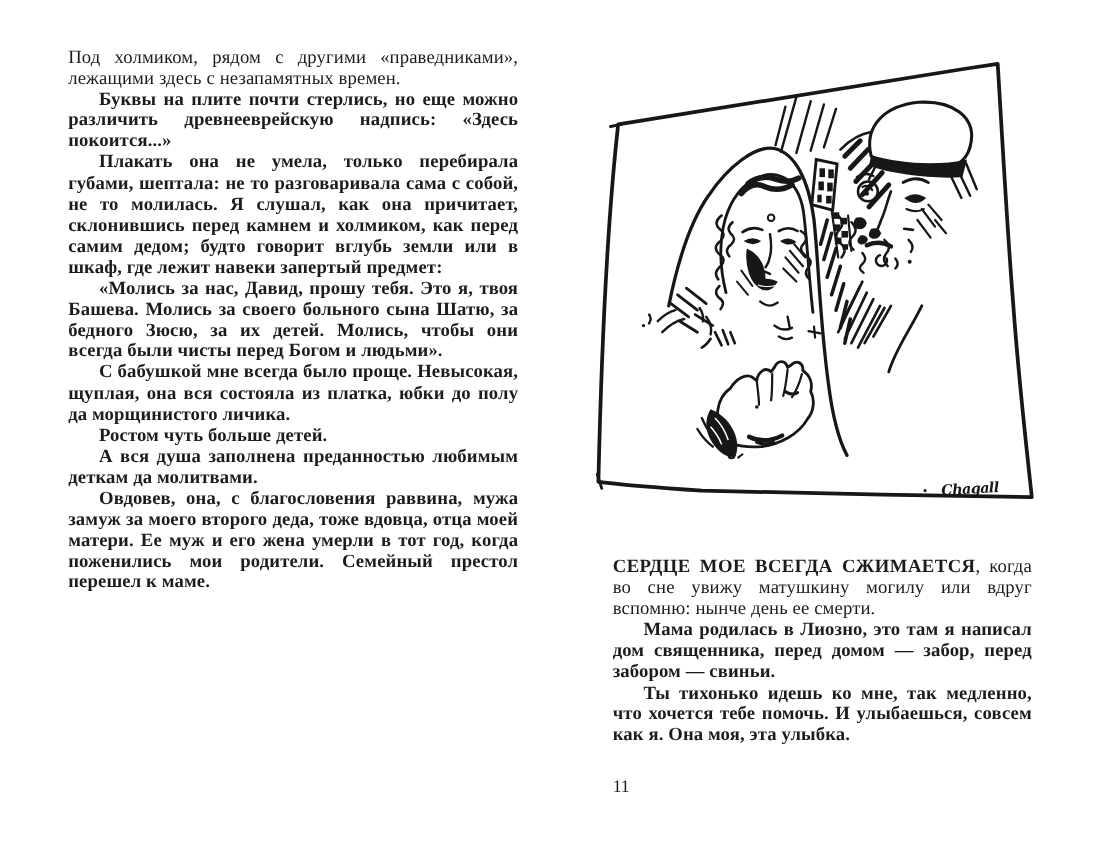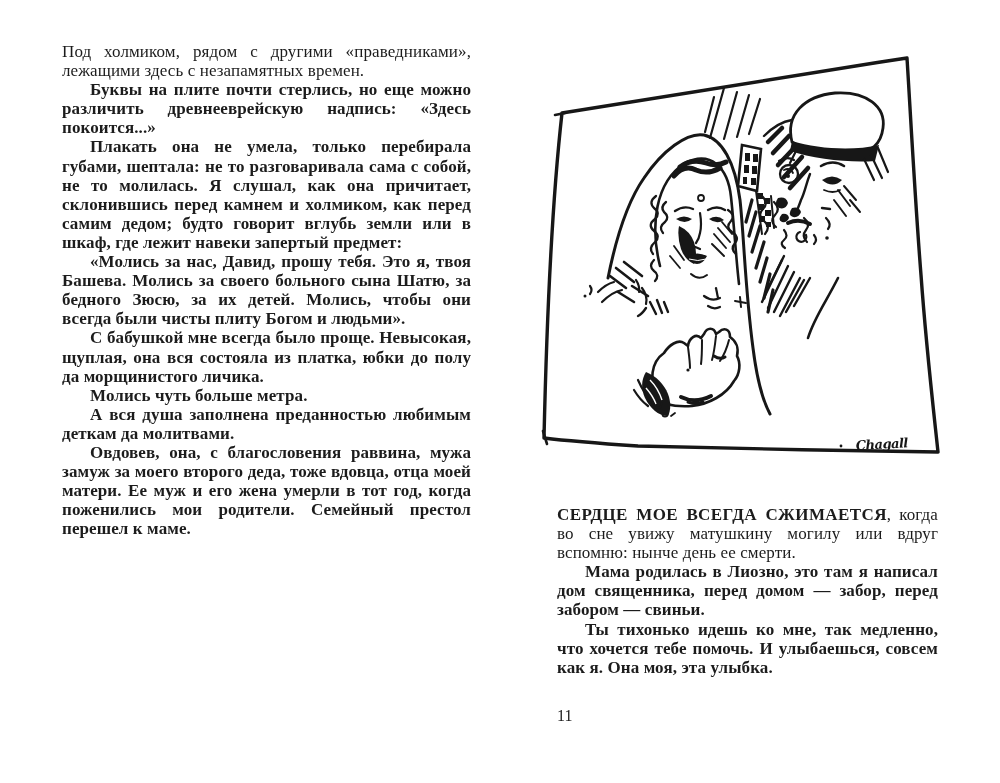--- a/index.html
+++ b/index.html
@@ -35,23 +35,23 @@
 </style>
 </head>
 <body>
 
 <div class="stage">
 
   <div class="text-block" id="left-text">
       <p class="para">Под холмиком, рядом с другими «праведниками», лежащими здесь с незапамятных времен.</p>
       <p class="para indent">Буквы на плите почти стерлись, но еще можно различить древнееврейскую надпись: «Здесь покоится...»</p>
       <p class="para indent">Плакать она не умела, только перебирала губами, шептала: не то разговаривала сама с собой, не то молилась. Я слушал, как она причитает, склонившись перед камнем и холмиком, как перед самим дедом; будто говорит вглубь земли или в шкаф, где лежит навеки запертый предмет:</p>
-      <p class="para indent">«Молись за нас, Давид, прошу тебя. Это я, твоя Башева. Молись за своего больного сына Шатю, за бедного Зюсю, за их детей. Молись, чтобы они всегда были чисты плиту Богом и людьми».</p>
+      <p class="para indent">«Молись за нас, Давид, прошу тебя. Это я, твоя Башева. Молись за своего больного сына Шатю, за бедного Зюсю, за их детей. Молись, чтобы они всегда были чисты перед Богом и людьми».</p>
       <p class="para indent">С бабушкой мне всегда было проще. Невысокая, щуплая, она вся состояла из платка, юбки до полу да морщинистого личика.</p>
-      <p class="para indent">Молись чуть больше метра.</p>
+      <p class="para indent">Ростом чуть больше детей.</p>
       <p class="para indent">А вся душа заполнена преданностью любимым деткам да молитвами.</p>
       <p class="para indent">Овдовев, она, с благословения раввина, мужа замуж за моего второго деда, тоже вдовца, отца моей матери. Ее муж и его жена умерли в тот год, когда поженились мои родители. Семейный престол перешел к маме.</p>
     </div>
 
   <svg class="illustration" viewBox="0 0 402 412" xmlns="http://www.w3.org/2000/svg">
 
     <g>
       <path class="ink" stroke-width="3.4" d="M 24,63 C 130,46 250,26 369,8
            C 372,55 377,150 383,225
            C 388,295 395,355 400,402

